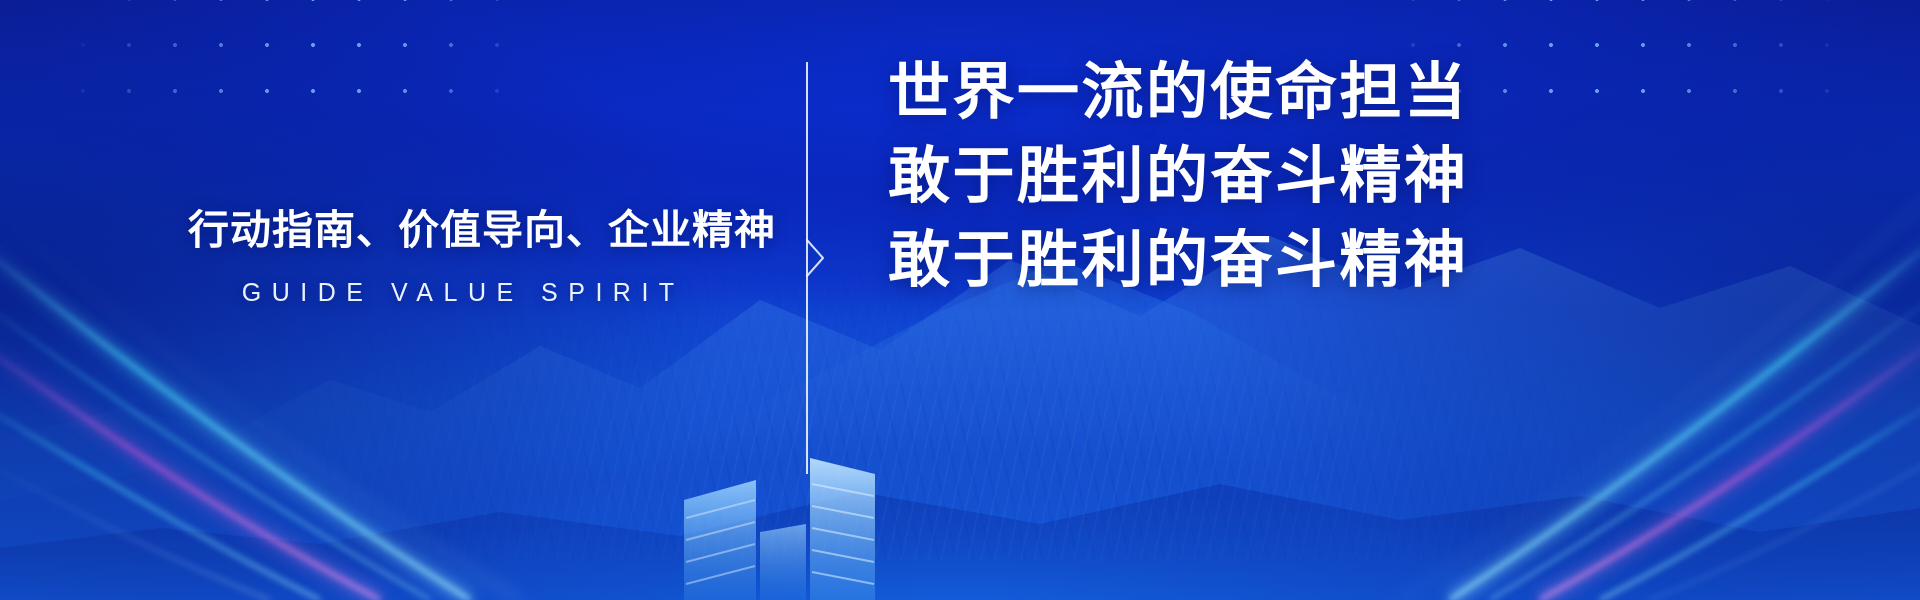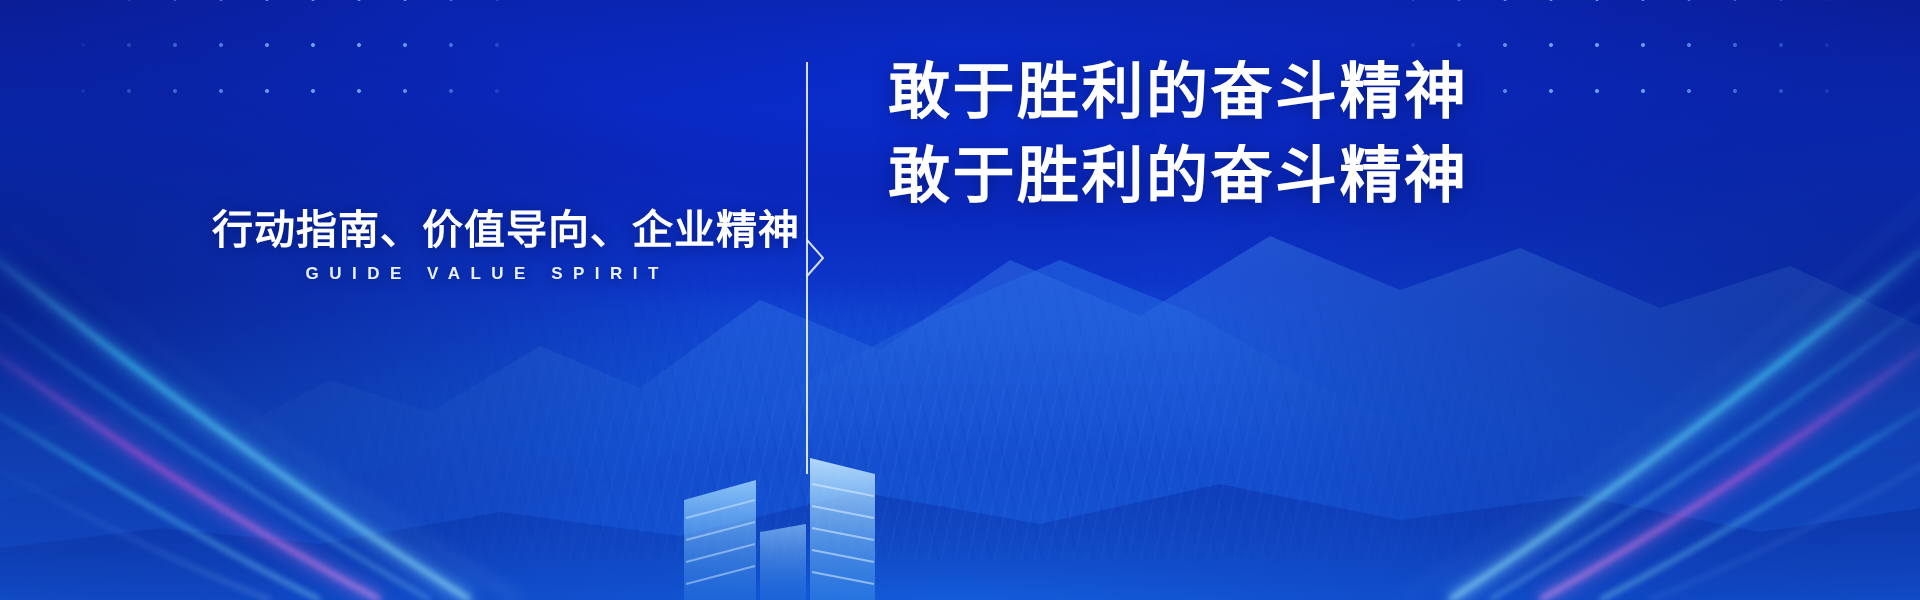--- a/index.html
+++ b/index.html
@@ -64,37 +64,37 @@
   .arcs{ position:absolute; inset:0; pointer-events:none; }
   .arcs svg{ width:100%; height:100%; display:block; overflow:visible; }
 
   
   .city{ position:absolute; bottom:0; pointer-events:none; }
   .city svg{ display:block; }
   .city.center{ left:660px; bottom:0; }
 
   
   .left-block{
-    position:absolute; left:212px; top:206px; width:540px;
+    position:absolute; left:188px; top:206px; width:540px;
     text-align:center;
   }
   .left-title{
     color:#ffffff;
     font-size:41px;
     font-weight:700;
     letter-spacing:1px;
     line-height:1.18;
     white-space:nowrap;
     text-shadow:0 2px 14px rgba(2,16,90,.55);
   }
   .left-sub{
-    margin-top:10px;
+    margin-top:24px;
     color:#eaf2ff;
-    font-size:17px;
-    font-weight:700;
+    font-size:25px;
+    font-weight:400;
     letter-spacing:10.5px;
     text-indent:10.5px;
     white-space:nowrap;
     text-shadow:0 2px 10px rgba(2,16,90,.5);
   }
 
   
   .divider{ position:absolute; left:802px; top:62px; height:412px; width:26px; }
   .divider svg{ width:100%; height:100%; display:block; overflow:visible; }
 
@@ -252,17 +252,18 @@
   </div>
 
   <div class="divider">
     <svg viewBox="0 0 26 412" preserveAspectRatio="none">
       <line x1="5" y1="0" x2="5" y2="412" stroke="#eaf3ff" stroke-opacity=".9" stroke-width="2"></line>
       <path d="M5,178 L21,196 L5,214" fill="none" stroke="#eaf3ff" stroke-opacity=".9" stroke-width="2" stroke-linecap="round" stroke-linejoin="round"></path>
     </svg>
   </div>
 
   <div class="right-block">
+    <div class="slogan">世界一流的使命担当</div>
     <div class="slogan">敢于胜利的奋斗精神</div>
     <div class="slogan">敢于胜利的奋斗精神</div>
   </div>
 
 </div>
 
 </body></html>

